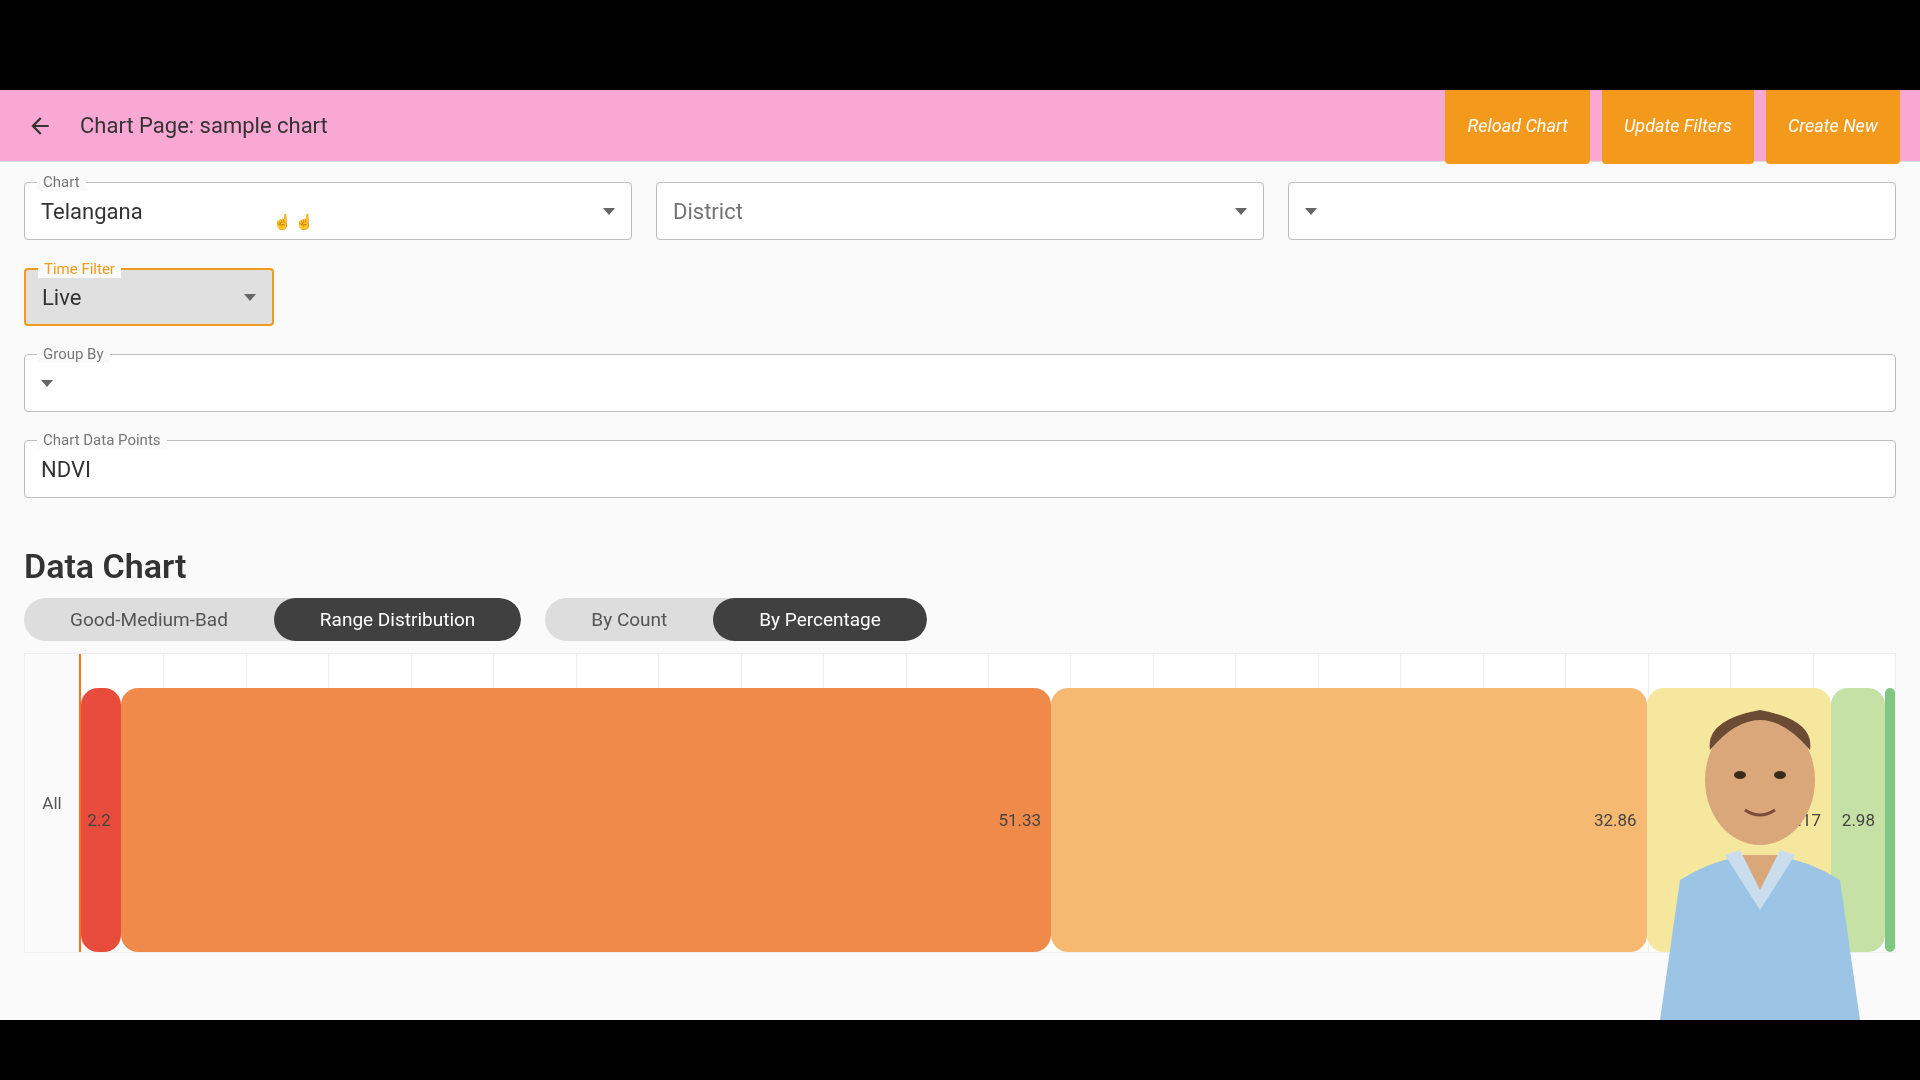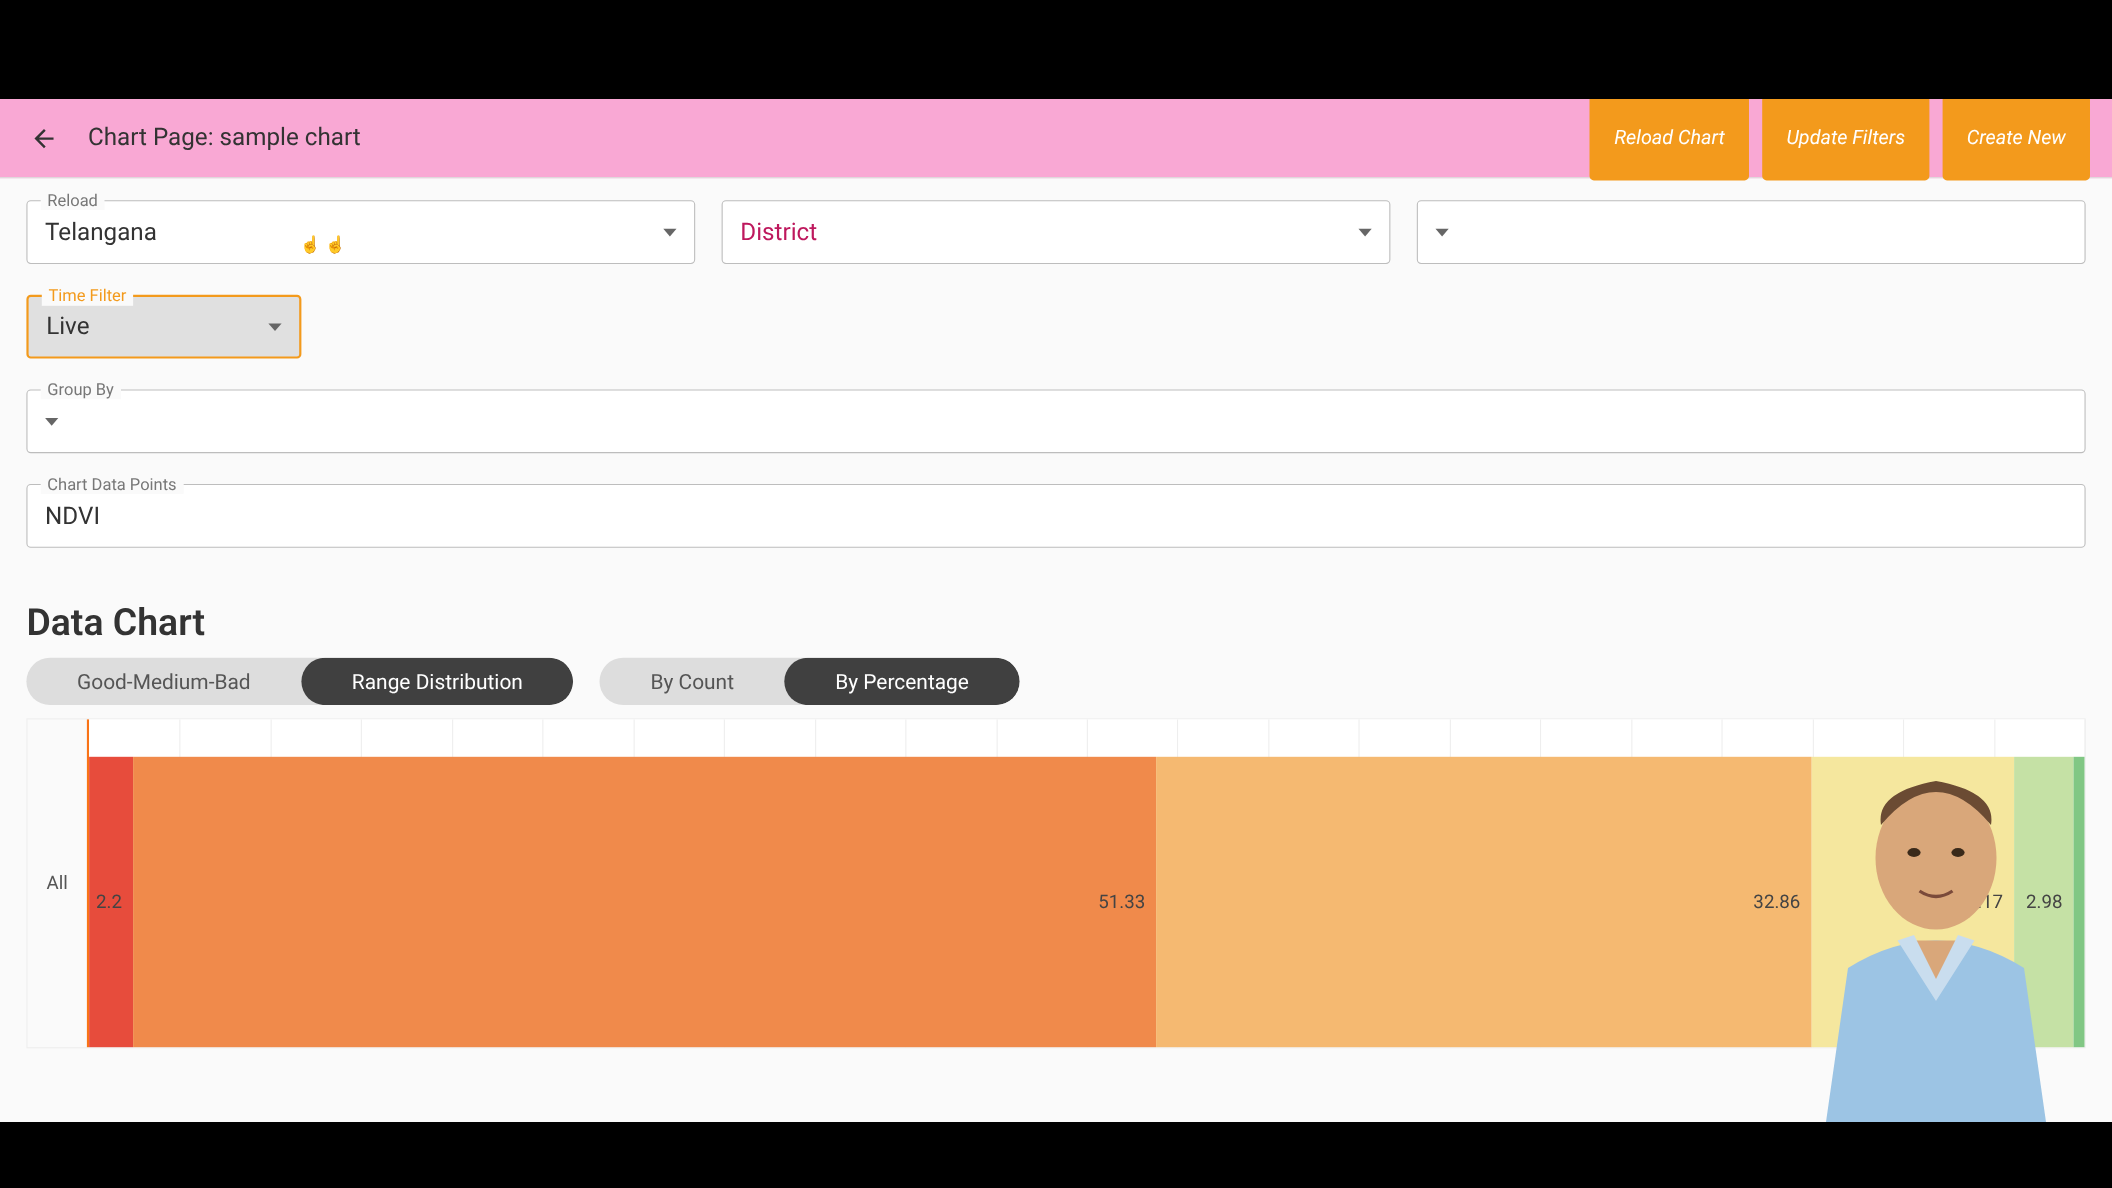--- a/index.html
+++ b/index.html
@@ -76,21 +76,21 @@
     padding: 0 6px;
     font-size: 15px;
     color: #777;
   }
   .field.highlight .label { color: #f39a1c; }
   .field .value {
     font-size: 22px;
     color: #333;
     flex: 1;
   }
-  .field .placeholder { color: #be185d; }
+  .field .placeholder { color: #737373; }
   .field .chev {
     width: 0; height: 0;
     border-left: 6px solid transparent;
     border-right: 6px solid transparent;
     border-top: 7px solid #666;
   }
 
   
   .section-title {
     font-size: 34px;
@@ -167,20 +167,21 @@
   .seg {
     height: 100%;
     display: flex;
     align-items: center;
     justify-content: flex-end;
     padding-right: 10px;
     font-size: 17px;
     color: #444;
     overflow: hidden;
     white-space: nowrap;
+    border-radius: 17px;
   }
 
   
   .presenter {
     position: absolute;
     right: 30px;
     bottom: 0;
     width: 260px;
     height: 340px;
     pointer-events: none;
@@ -212,21 +213,21 @@
       <button class="btn">Reload Chart</button>
       <button class="btn">Update Filters</button>
       <button class="btn">Create New</button>
     </div>
   </div>
 
   <div class="filters">
 
     <div class="row">
       <div class="field full" style="position:relative;">
-        <span class="label">Reload</span>
+        <span class="label">Chart</span>
         <span class="value">Telangana</span>
         <span class="chev"></span>
         <span class="mini-cursors">☝ ☝</span>
       </div>
       <div class="field full">
         <span class="value placeholder">District</span>
         <span class="chev"></span>
       </div>
       <div class="field full">
         <span class="chev"></span>

